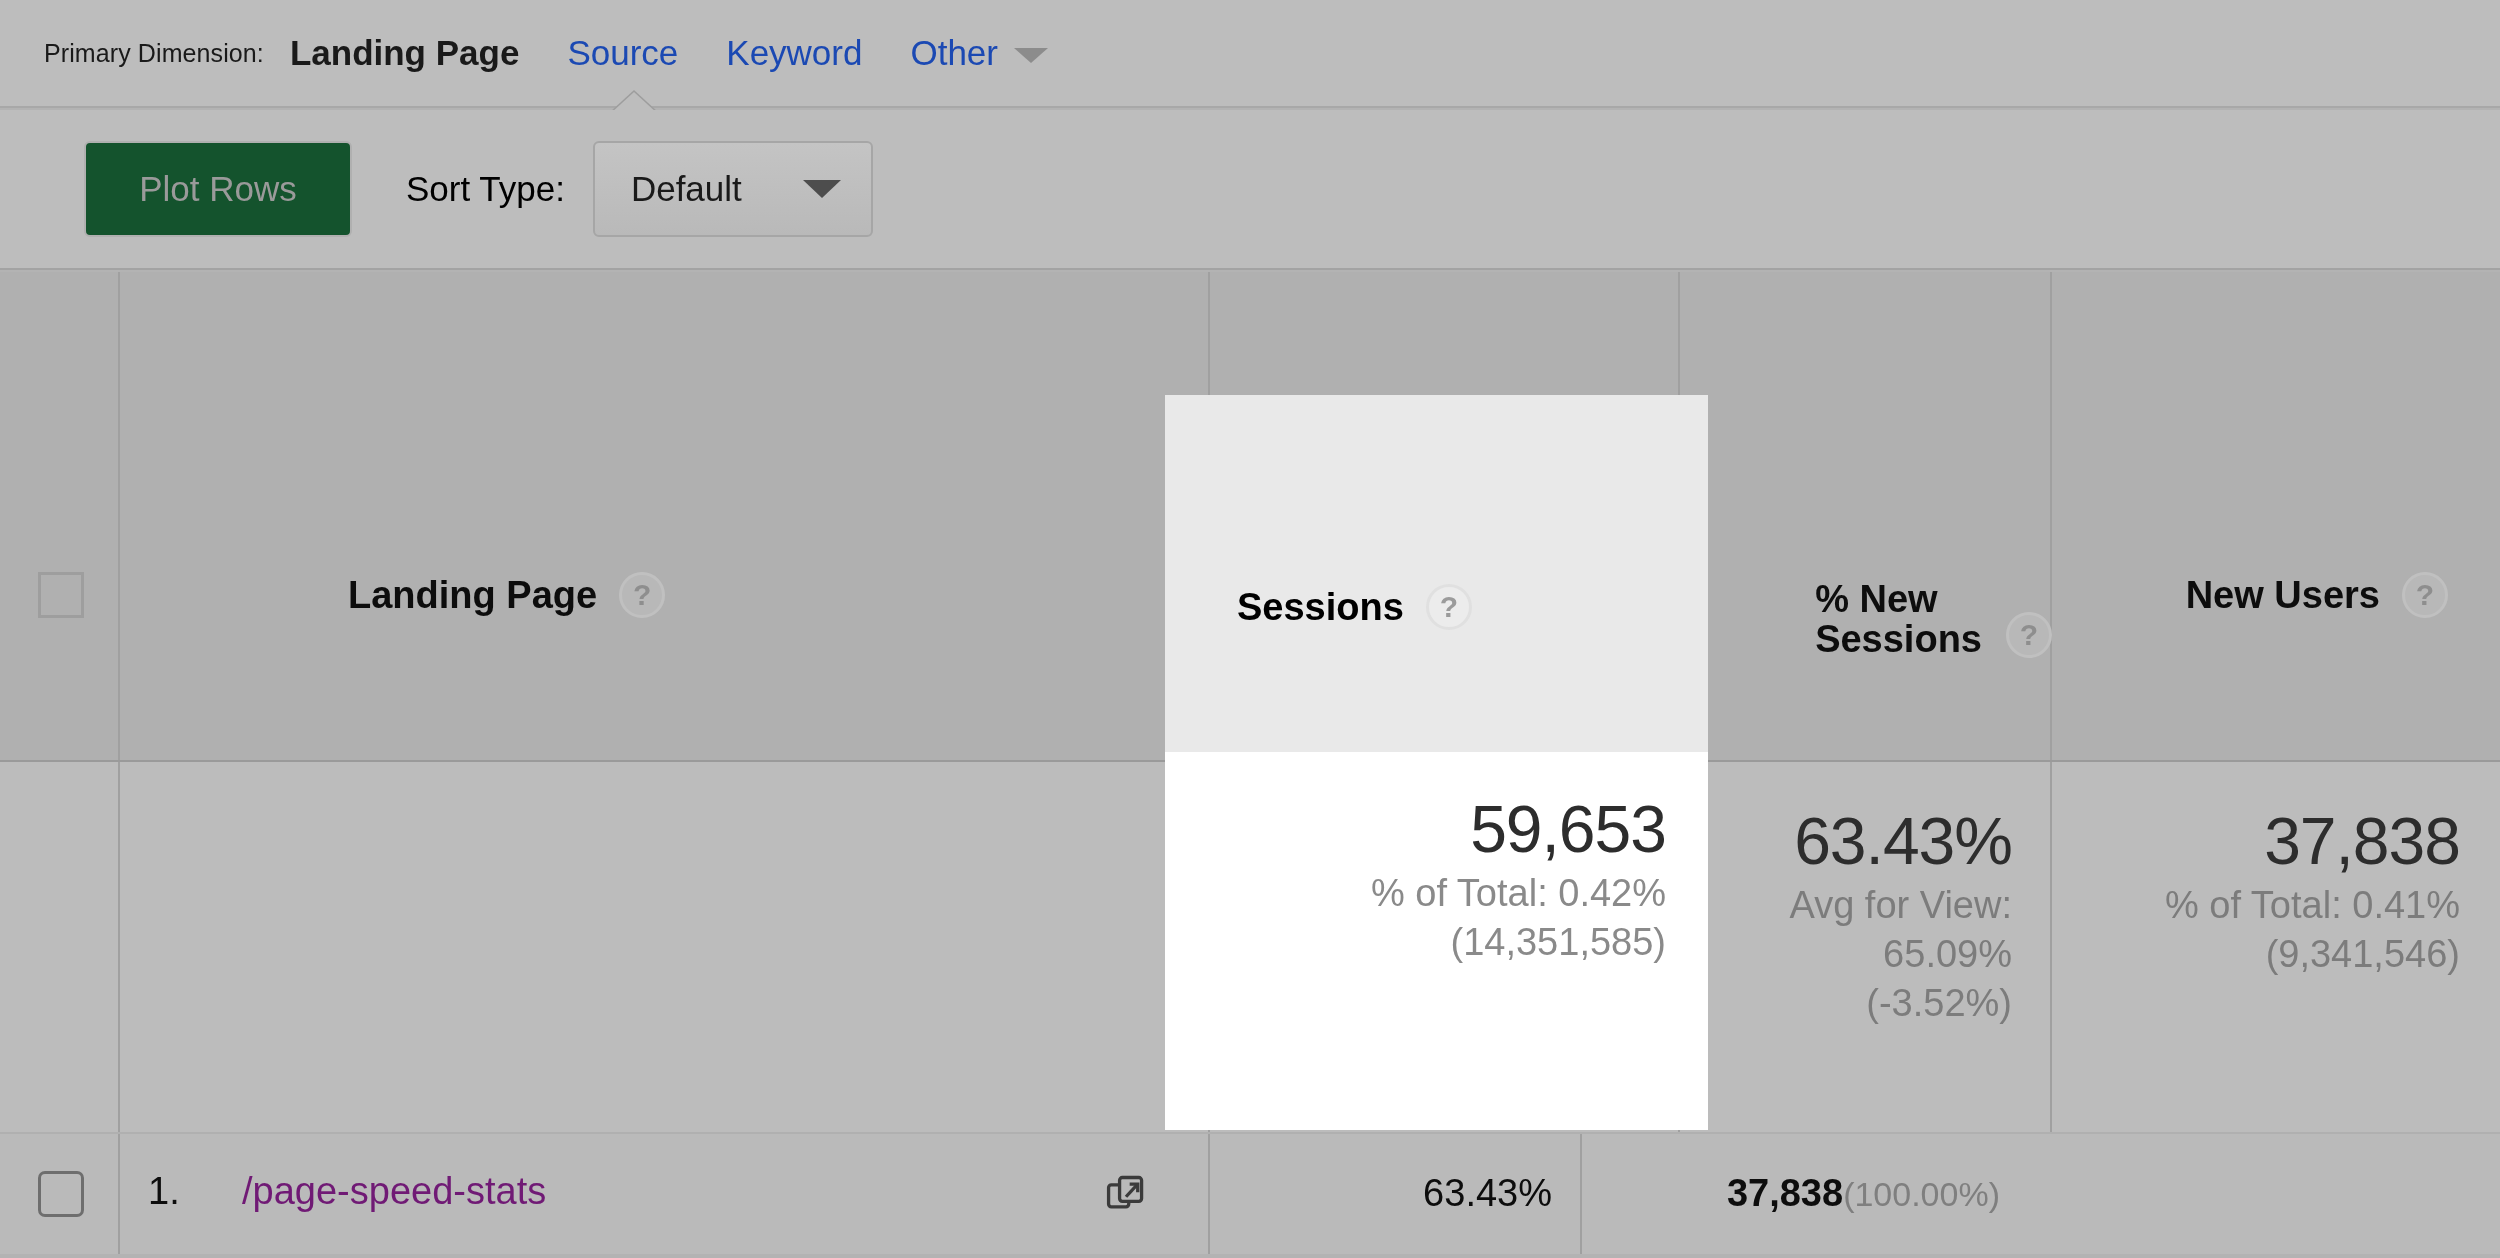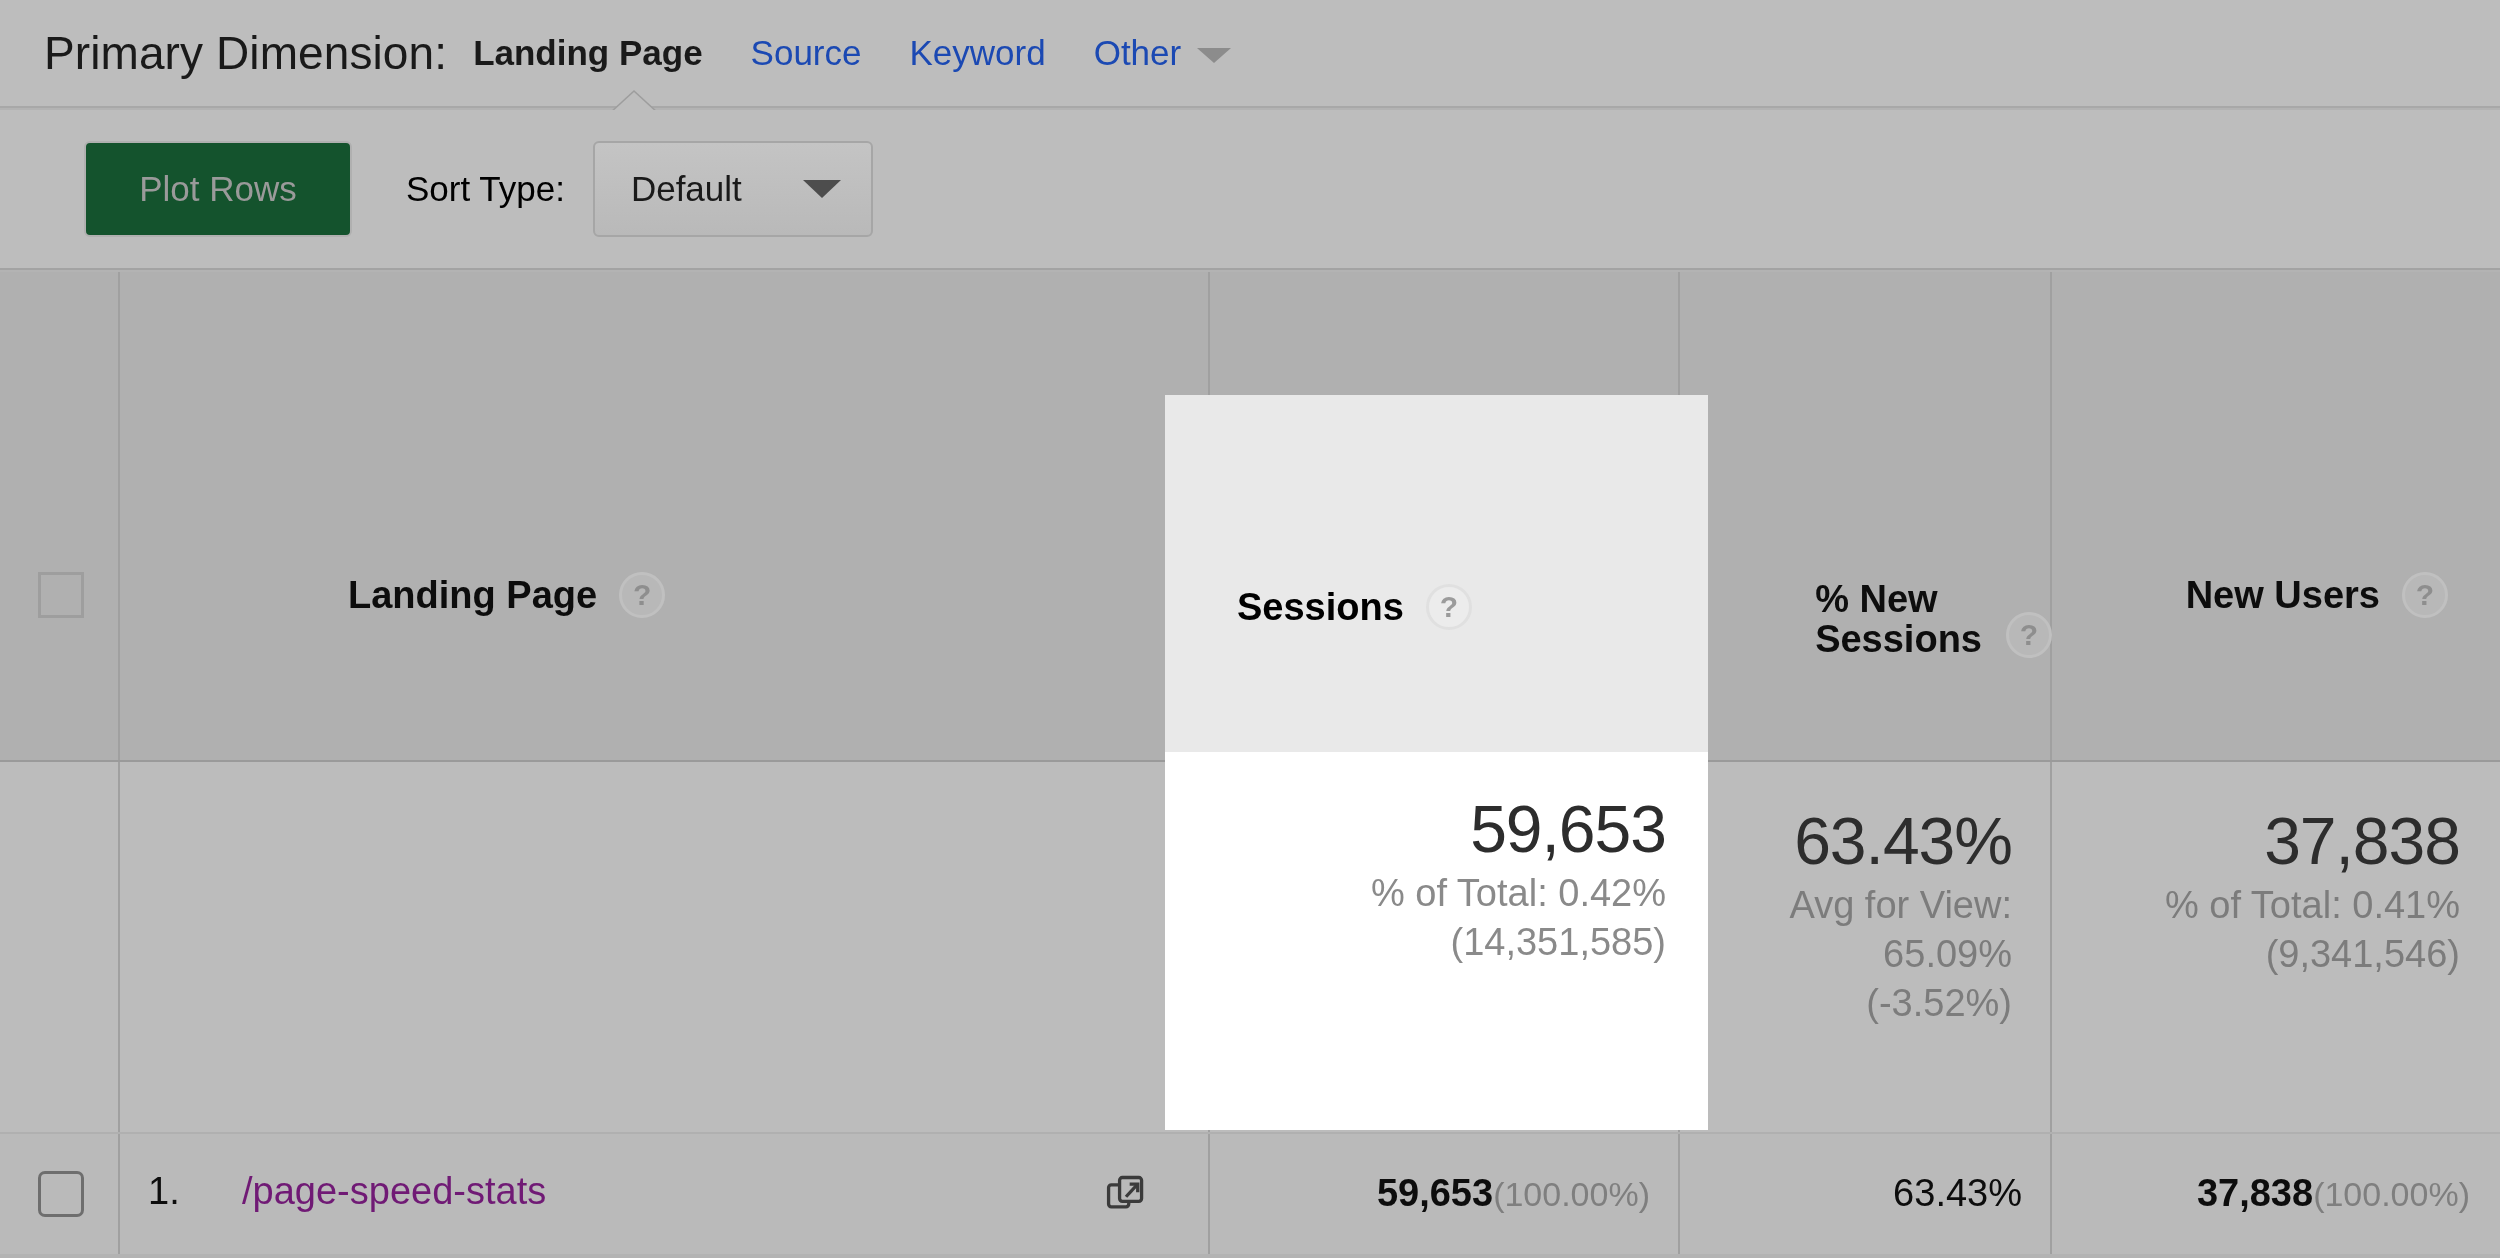--- a/index.html
+++ b/index.html
@@ -13,21 +13,21 @@
   
   .primary-bar {
     position: absolute; left: 0; top: 0;
     width: 2500px; height: 108px;
     background: #bdbdbd;
     display: flex; align-items: center;
     padding-left: 44px;
     border-bottom: 2px solid #a8a8a8;
   }
   .pd-label {
-    font-size: 46px; color: #1a1a1a; letter-spacing: .1px;
+    font-size: 25px; color: #1a1a1a; letter-spacing: .1px;
     margin-right: 26px;
   }
   .pd-tab {
     font-size: 35px; color: #1b49b3; margin-right: 48px;
     cursor: pointer; white-space: nowrap;
   }
   .pd-tab.active { color: #1a1a1a; font-weight: bold; }
   .caret-down {
     display: inline-block; vertical-align: middle;
     width: 0; height: 0; margin-left: 16px;
@@ -239,23 +239,20 @@
       <span class="d-url">/page-speed-stats</span>
       <span class="ext-icon">
         <svg width="44" height="44" viewBox="0 0 24 24" fill="none" stroke="#3b3b3b" stroke-width="1.8">
           <rect x="2.5" y="7" width="11" height="12" rx="1.5"></rect>
           <rect x="8.5" y="3" width="12" height="13" rx="1.5" fill="#bababa"></rect>
           <path d="M12 13.5 L18 7"></path>
           <path d="M14 6.6 L18.4 6.6 L18.4 11"></path>
         </svg>
       </span>
     </div>
-    <div class="c-sess">
-      <span class="d-val"><span>59,653</span><span class="pct">(100.00%)</span></span>
-    </div>
     <div class="c-pct">
       <span class="d-val plain">63.43%</span>
     </div>
     <div class="c-new">
       <span class="d-val"><span>37,838</span><span class="pct">(100.00%)</span></span>
     </div>
   </div>
 </div>
 
 <div class="overlay ov-head">

